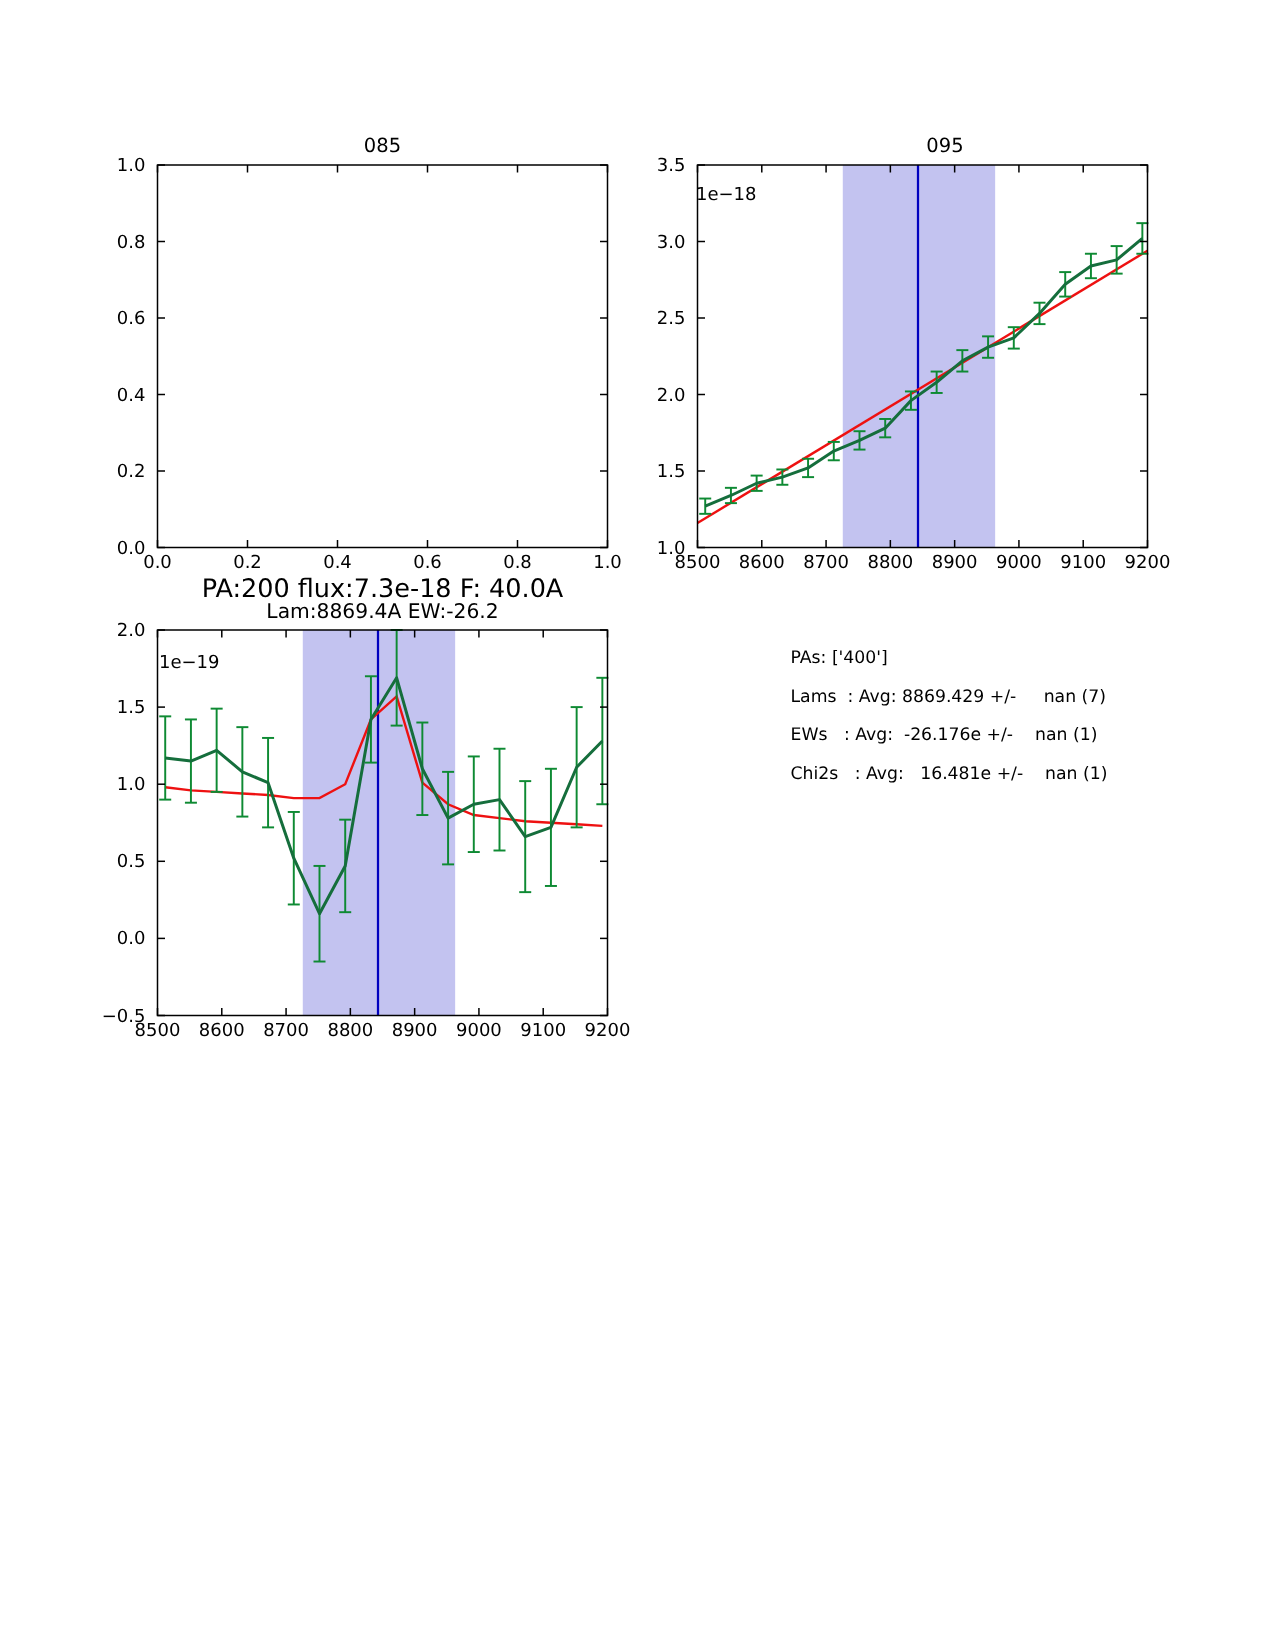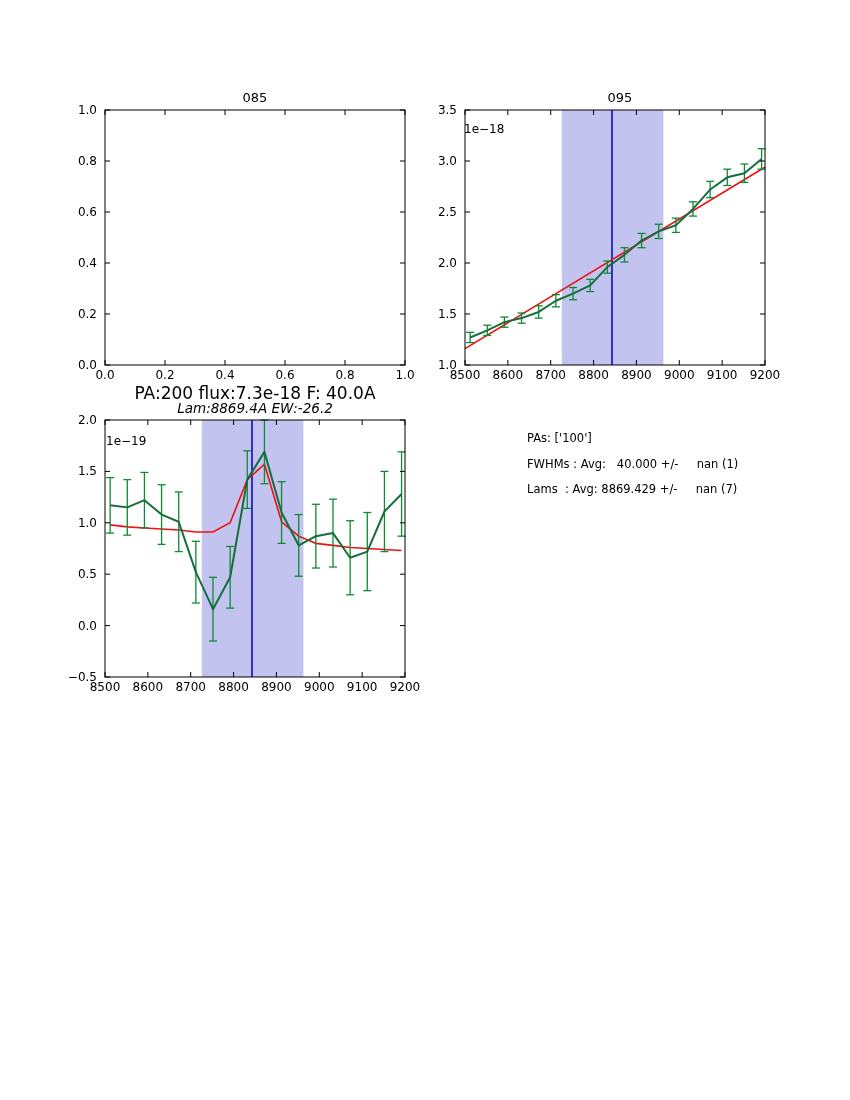--- a/index.html
+++ b/index.html
@@ -52,21 +52,21 @@
         <text x="-8" y="106" text-anchor="end" font-size="12" font-family="DejaVu Sans, sans-serif" fill="#000000">0.6</text>
         <line x1="0" y1="51" x2="5" y2="51" stroke="#000000" stroke-width="1"></line>
         <line x1="300" y1="51" x2="295" y2="51" stroke="#000000" stroke-width="1"></line>
         <text x="-8" y="55" text-anchor="end" font-size="12" font-family="DejaVu Sans, sans-serif" fill="#000000">0.8</text>
         <line x1="0" y1="0" x2="5" y2="0" stroke="#000000" stroke-width="1"></line>
         <line x1="300" y1="0" x2="295" y2="0" stroke="#000000" stroke-width="1"></line>
         <text x="-8" y="4" text-anchor="end" font-size="12" font-family="DejaVu Sans, sans-serif" fill="#000000">1.0</text>
       </g>
     </svg>
 
-  <div class="plot-title" style="left:470px;top:90px;width:300px;">095</div>
+  <div class="plot-title" style="left:480px;top:90px;width:300px;">095</div>
   <div class="offset-label" style="left:464px;top:94px;">1e−18</div>
   <svg width="385" height="297" viewBox="0 0 385 297" style="left: 405px; top: 98px;">
       <g transform="translate(60,12)">
         <rect x="96.85714285714285" y="0" width="101.5714285714286" height="255" fill="#c3c3f0"></rect>
         <line x1="147" y1="0" x2="147" y2="255" stroke="#0000bf" stroke-width="1.5"></line>
         <polyline points="0,238.68 300,57.120000000000005" fill="none" stroke="#ee1111" stroke-width="1.6"></polyline>
         <line x1="5.142857142857143" y1="222.35999999999999" x2="5.142857142857143" y2="232.56" stroke="#0e8a33" stroke-width="1.3"></line>
         <line x1="1.1428571428571432" y1="222.35999999999999" x2="9.142857142857142" y2="222.35999999999999" stroke="#0e8a33" stroke-width="1.3"></line>
         <line x1="1.1428571428571432" y1="232.56" x2="9.142857142857142" y2="232.56" stroke="#0e8a33" stroke-width="1.3"></line>
         <line x1="22.285714285714285" y1="215.21999999999997" x2="22.285714285714285" y2="225.42" stroke="#0e8a33" stroke-width="1.3"></line>
@@ -161,21 +161,21 @@
         <line x1="0" y1="51" x2="5" y2="51" stroke="#000000" stroke-width="1"></line>
         <line x1="300" y1="51" x2="295" y2="51" stroke="#000000" stroke-width="1"></line>
         <text x="-8" y="55" text-anchor="end" font-size="12" font-family="DejaVu Sans, sans-serif" fill="#000000">3.0</text>
         <line x1="0" y1="0" x2="5" y2="0" stroke="#000000" stroke-width="1"></line>
         <line x1="300" y1="0" x2="295" y2="0" stroke="#000000" stroke-width="1"></line>
         <text x="-8" y="4" text-anchor="end" font-size="12" font-family="DejaVu Sans, sans-serif" fill="#000000">3.5</text>
       </g>
     </svg>
 
   <div class="plot-title" style="left:105px;top:383px;width:300px;font-size:17px;">PA:200 flux:7.3e-18 F: 40.0A</div>
-  <div class="plot-title" style="left:105px;top:400px;width:300px;font-size:13.5px;font-style:italic;">Lam:8869.4A EW:-26.2</div>
+  <div class="plot-title" style="left:105px;top:400px;width:300px;font-size:13.5px;">Lam:8869.4A EW:-26.2</div>
   <div class="offset-label" style="left:106px;top:406px;">1e−19</div>
   <svg width="385" height="299" viewBox="0 0 385 299" style="left: 45px; top: 408px;">
       <g transform="translate(60,12)">
         <rect x="96.85714285714285" y="0" width="101.5714285714286" height="257" fill="#c3c3f0"></rect>
         <line x1="147" y1="0" x2="147" y2="257" stroke="#0000bf" stroke-width="1.5"></line>
         <polyline points="5.142857142857143,104.856 22.285714285714285,106.912 39.42857142857142,107.94 56.57142857142858,108.96800000000002 73.71428571428572,109.99599999999998 90.85714285714286,112.05199999999999 108,112.05199999999999 125.14285714285714,102.80000000000001 142.2857142857143,59.623999999999995 159.42857142857144,44.20399999999998 176.57142857142856,101.77199999999999 193.7142857142857,116.16399999999999 210.85714285714286,123.35999999999999 228,125.416 245.14285714285714,127.47200000000001 262.2857142857143,128.5 279.4285714285714,129.52800000000002 296.57142857142856,130.55599999999998" fill="none" stroke="#ee1111" stroke-width="1.6"></polyline>
         <line x1="5.142857142857143" y1="57.567999999999984" x2="5.142857142857143" y2="113.08000000000001" stroke="#0e8a33" stroke-width="1.3"></line>
         <line x1="1.1428571428571432" y1="57.567999999999984" x2="9.142857142857142" y2="57.567999999999984" stroke="#0e8a33" stroke-width="1.3"></line>
         <line x1="1.1428571428571432" y1="113.08000000000001" x2="9.142857142857142" y2="113.08000000000001" stroke="#0e8a33" stroke-width="1.3"></line>
         <line x1="22.285714285714285" y1="59.623999999999995" x2="22.285714285714285" y2="115.13600000000002" stroke="#0e8a33" stroke-width="1.3"></line>
@@ -270,18 +270,19 @@
         <line x1="0" y1="51.39999999999998" x2="5" y2="51.39999999999998" stroke="#000000" stroke-width="1"></line>
         <line x1="300" y1="51.39999999999998" x2="295" y2="51.39999999999998" stroke="#000000" stroke-width="1"></line>
         <text x="-8" y="55.39999999999998" text-anchor="end" font-size="12" font-family="DejaVu Sans, sans-serif" fill="#000000">1.5</text>
         <line x1="0" y1="0" x2="5" y2="0" stroke="#000000" stroke-width="1"></line>
         <line x1="300" y1="0" x2="295" y2="0" stroke="#000000" stroke-width="1"></line>
         <text x="-8" y="4" text-anchor="end" font-size="12" font-family="DejaVu Sans, sans-serif" fill="#000000">2.0</text>
       </g>
     </svg>
 
   <div class="abs" style="left:527px;top:426px;">
-    <div class="stats-line">PAs: ['100']</div>
-    <div class="stats-line">FWHMs : Avg:   40.000 +/-     nan (1)</div>
+    <div class="stats-line">PAs: ['400']</div>
     <div class="stats-line">Lams  : Avg: 8869.429 +/-     nan (7)</div>
+    <div class="stats-line">EWs   : Avg:  -26.176e +/-    nan (1)</div>
+    <div class="stats-line">Chi2s   : Avg:   16.481e +/-    nan (1)</div>
   </div>
 
 </div>
 
 </body></html>

